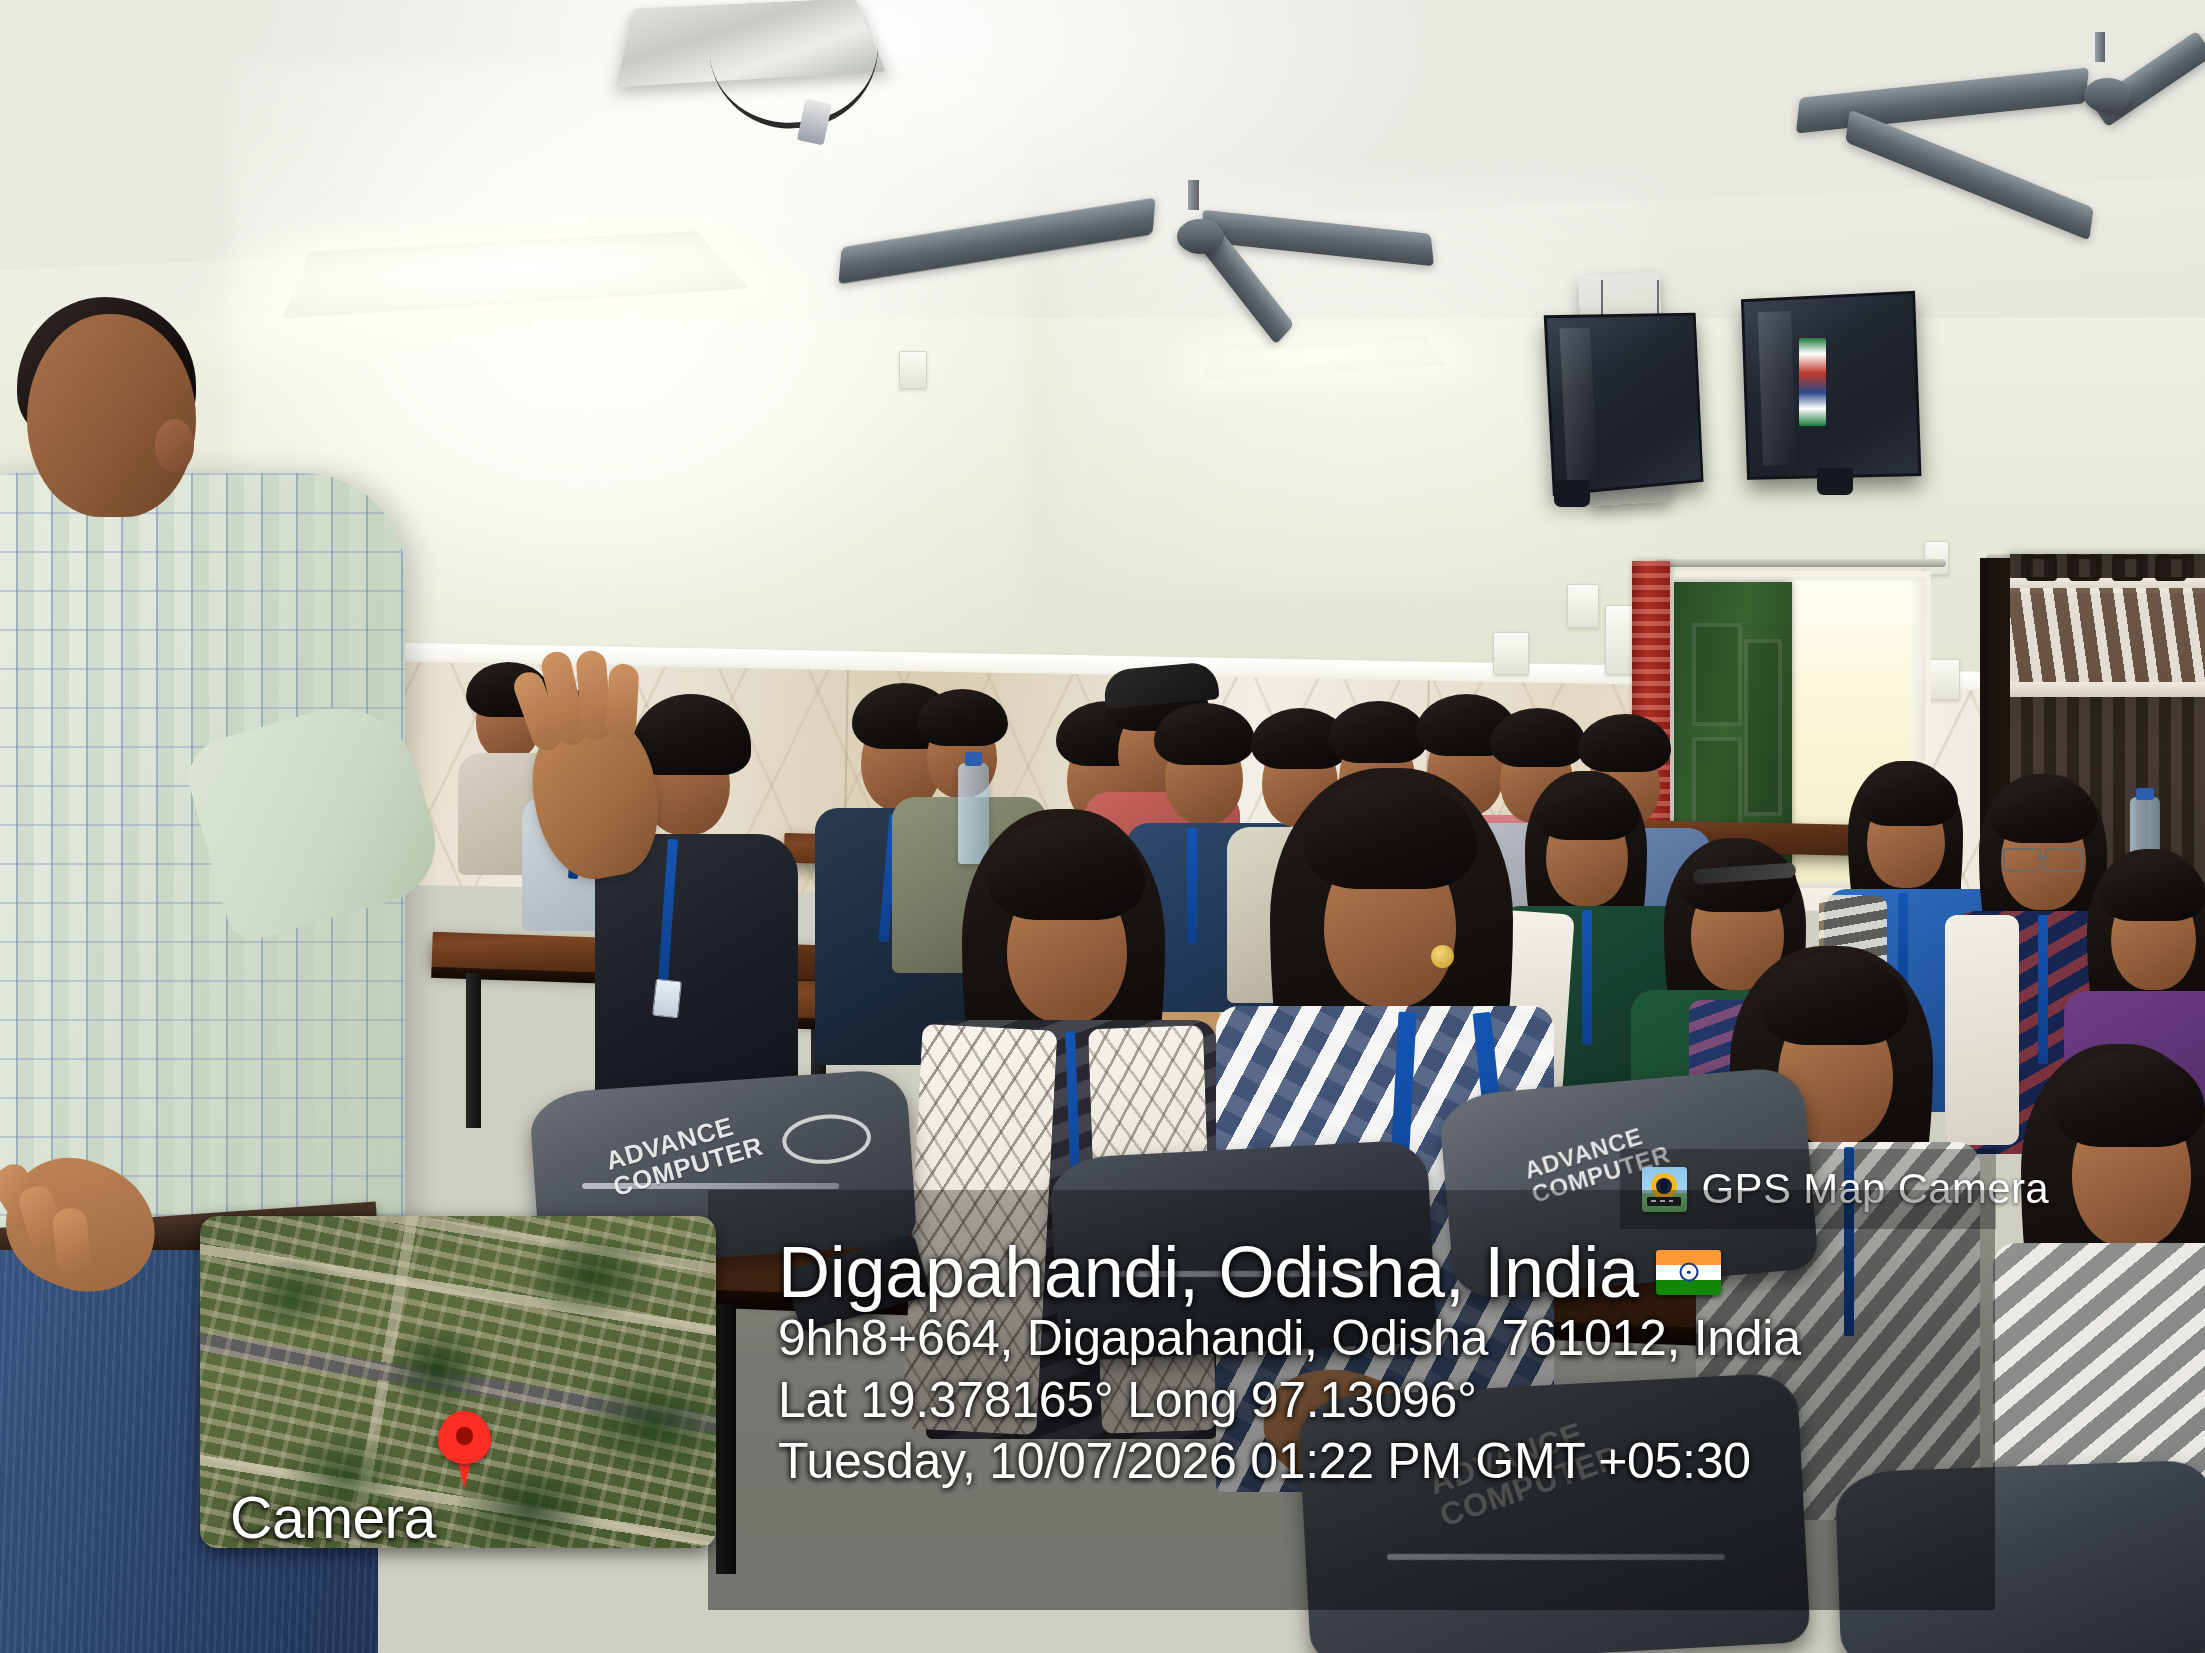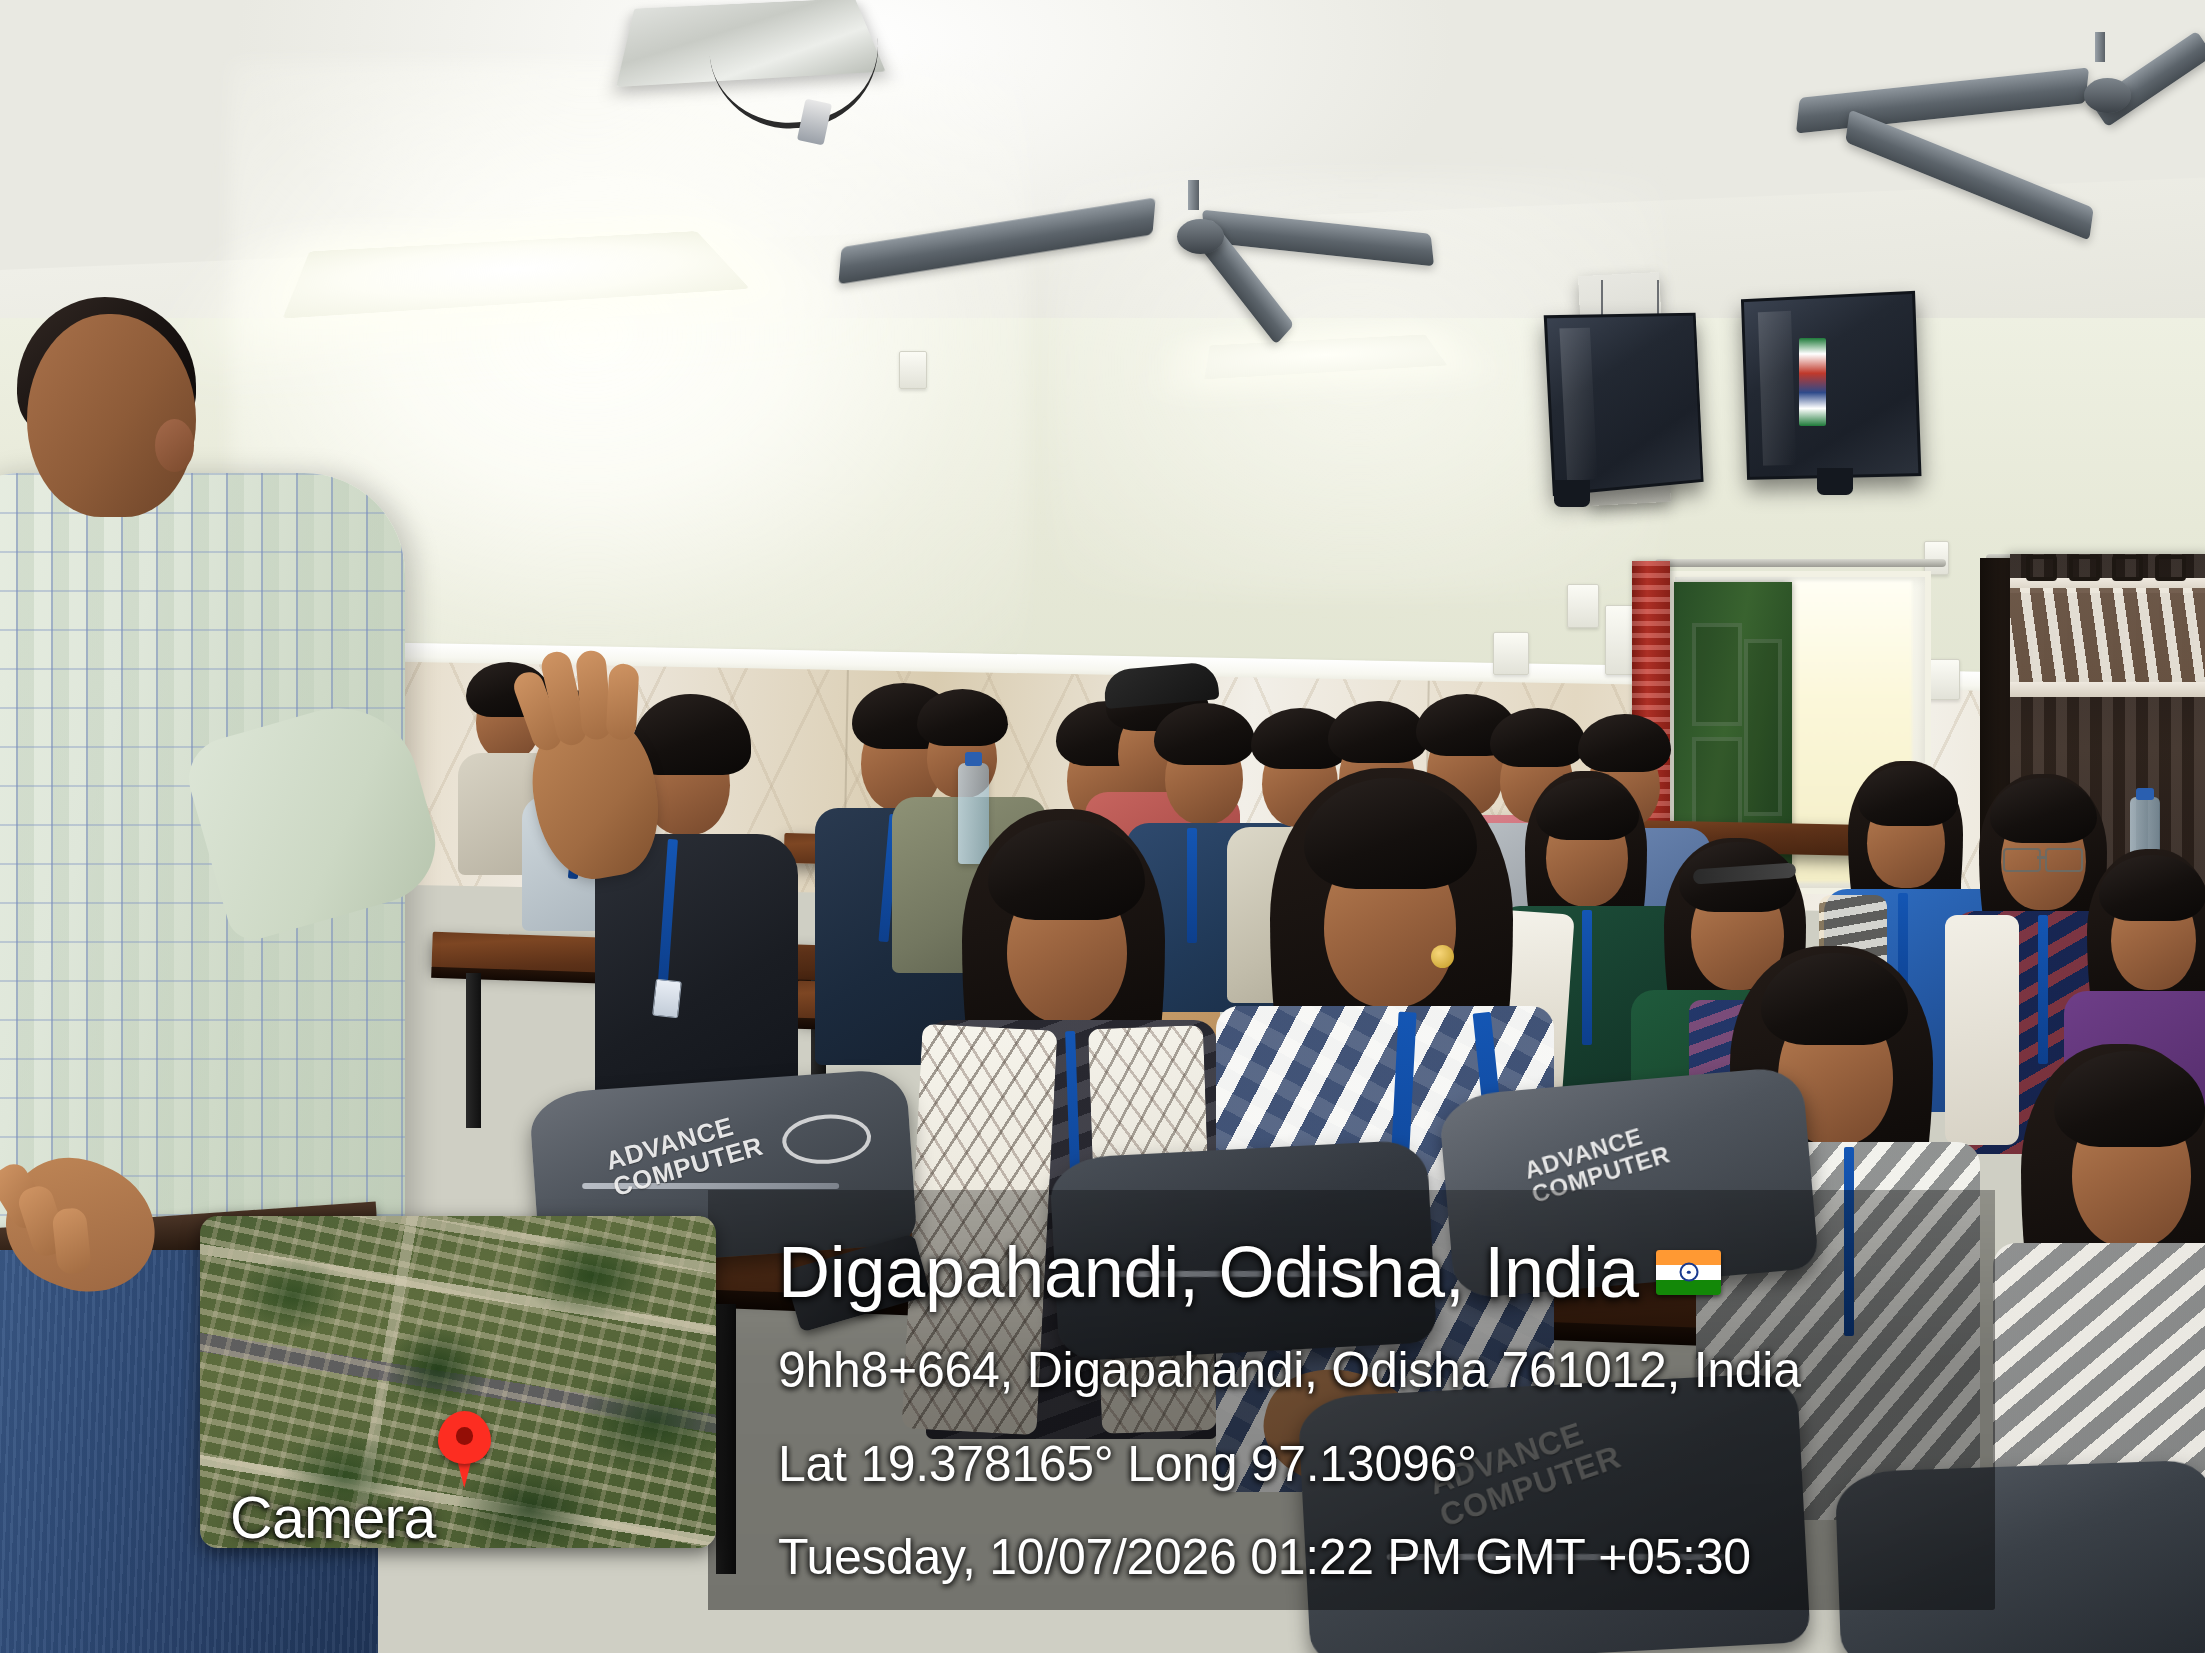--- a/index.html
+++ b/index.html
@@ -478,21 +478,20 @@
   #ov-flag .chakra::after {
     content: ""; position: absolute; left: 50%; top: 50%; width: 3.4px; height: 3.4px;
     transform: translate(-50%,-50%); border-radius: 50%; background: #1a3a8f;
   }
   .ov-line {
     font-size: 50px;
     line-height: 1.23;
     letter-spacing: -0.3px;
     text-shadow: 0 0 6px rgba(0,0,0,0.9), 0 2px 6.8px rgba(0,0,0,0.85);
     white-space: nowrap;
-    margin-top: 32px;
   }
 </style>
 </head>
 <body>
 
 <div id="photo">
 
   <div class="ceiling"></div>
   <div class="ceiling-slope"></div>
   <div class="wall-upper"></div>
@@ -799,20 +798,28 @@
     <div class="finger" style="left:89px; top:-39px; height:76px; transform:rotate(13deg);"></div>
   </div>
   <div id="teacher-belt"></div>
   <div id="teacher-jeans"></div>
   <div id="teacher-hand2">
     <div class="finger" style="left:-13.5px; top:27px; width:38px; height:65px; transform:rotate(-54deg);"></div>
     <div class="finger" style="left:19px; top:39px; width:35px; height:70px; transform:rotate(-40deg);"></div>
     <div class="finger" style="left:54px; top:49px; width:34px; height:65px; transform:rotate(-28deg);"></div>
   </div>
 
+  <div id="gps-badge">
+    <div id="gps-app-icon">
+      <div class="ring"></div>
+      <div class="pin"></div>
+      <div class="road"></div>
+    </div>
+    <div id="gps-badge-label">GPS Map Camera</div>
+  </div>
 
   <div id="overlay-scrim"></div>
 
   <div id="map-thumb">
     <div id="map-pin">
       <div class="pin-tail"></div>
       <div class="pin-body"></div>
       <div class="pin-dot"></div>
     </div>
     <div id="map-google">Camera</div>

